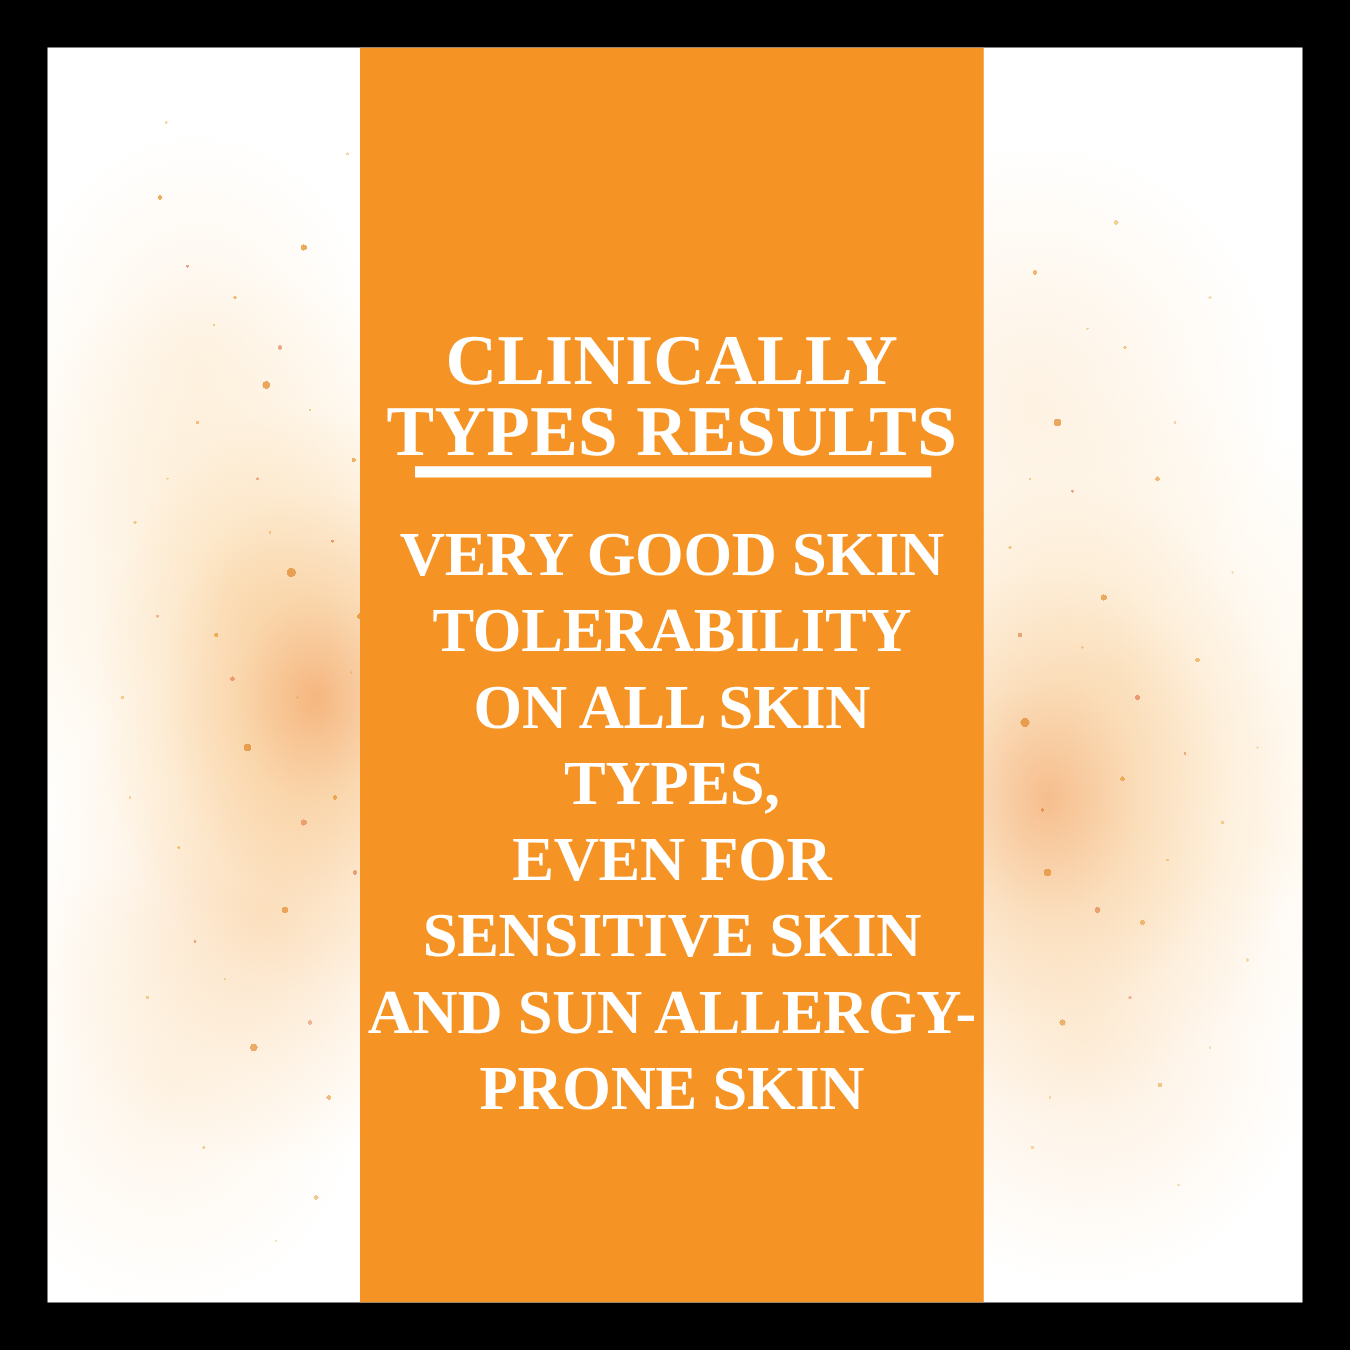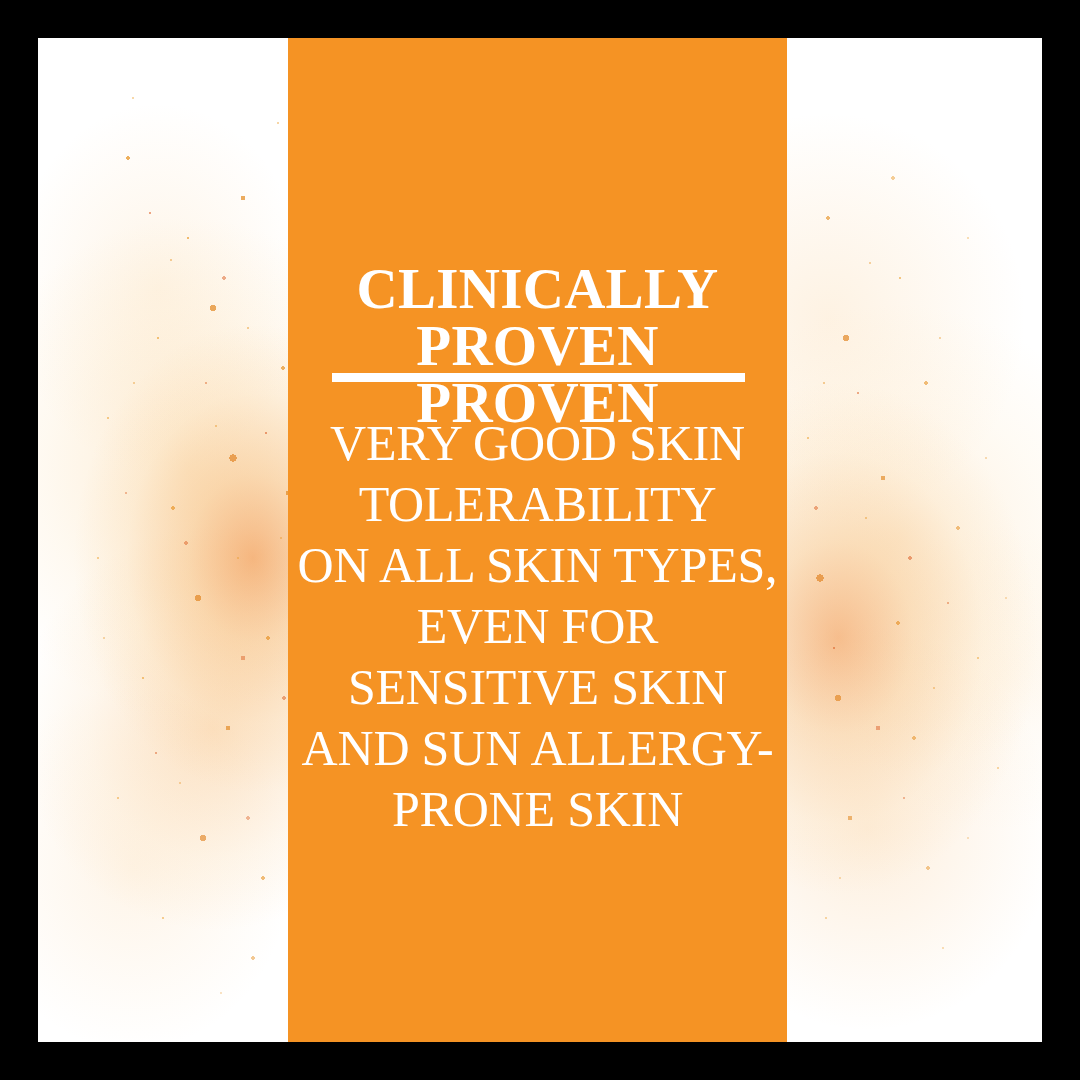--- a/index.html
+++ b/index.html
@@ -213,21 +213,21 @@
     height: 9px;
     background: #ffffff;
   }
 
   #body-copy {
     position: absolute;
     left: 0;
     top: 375px;
     width: 499px;
     font-family: "Liberation Serif", "DejaVu Serif", serif;
-    font-weight: 400;
+    font-weight: 700;
     font-size: 50px;
     line-height: 61px;
     letter-spacing: -0.2px;
     color: #ffffff;
     white-space: pre-line;
   }
 </style>
 </head>
 <body>
 
@@ -240,21 +240,21 @@
     <div class="powder" id="speckle-b"></div>
     <div class="powder" id="speckle-c"></div>
     <div class="powder" id="speckle-d"></div>
     <div class="powder" id="dust"></div>
 
     <div id="panel">
 
       <div id="text-block">
 
         <div id="headline">CLINICALLY
-PROVEN PROVEN</div>
+TYPES RESULTS</div>
 
         <div id="headline-rule"></div>
 
         <div id="body-copy">VERY GOOD SKIN
 TOLERABILITY
 ON ALL SKIN TYPES,
 EVEN FOR
 SENSITIVE SKIN
 AND SUN ALLERGY-
 PRONE SKIN</div>

